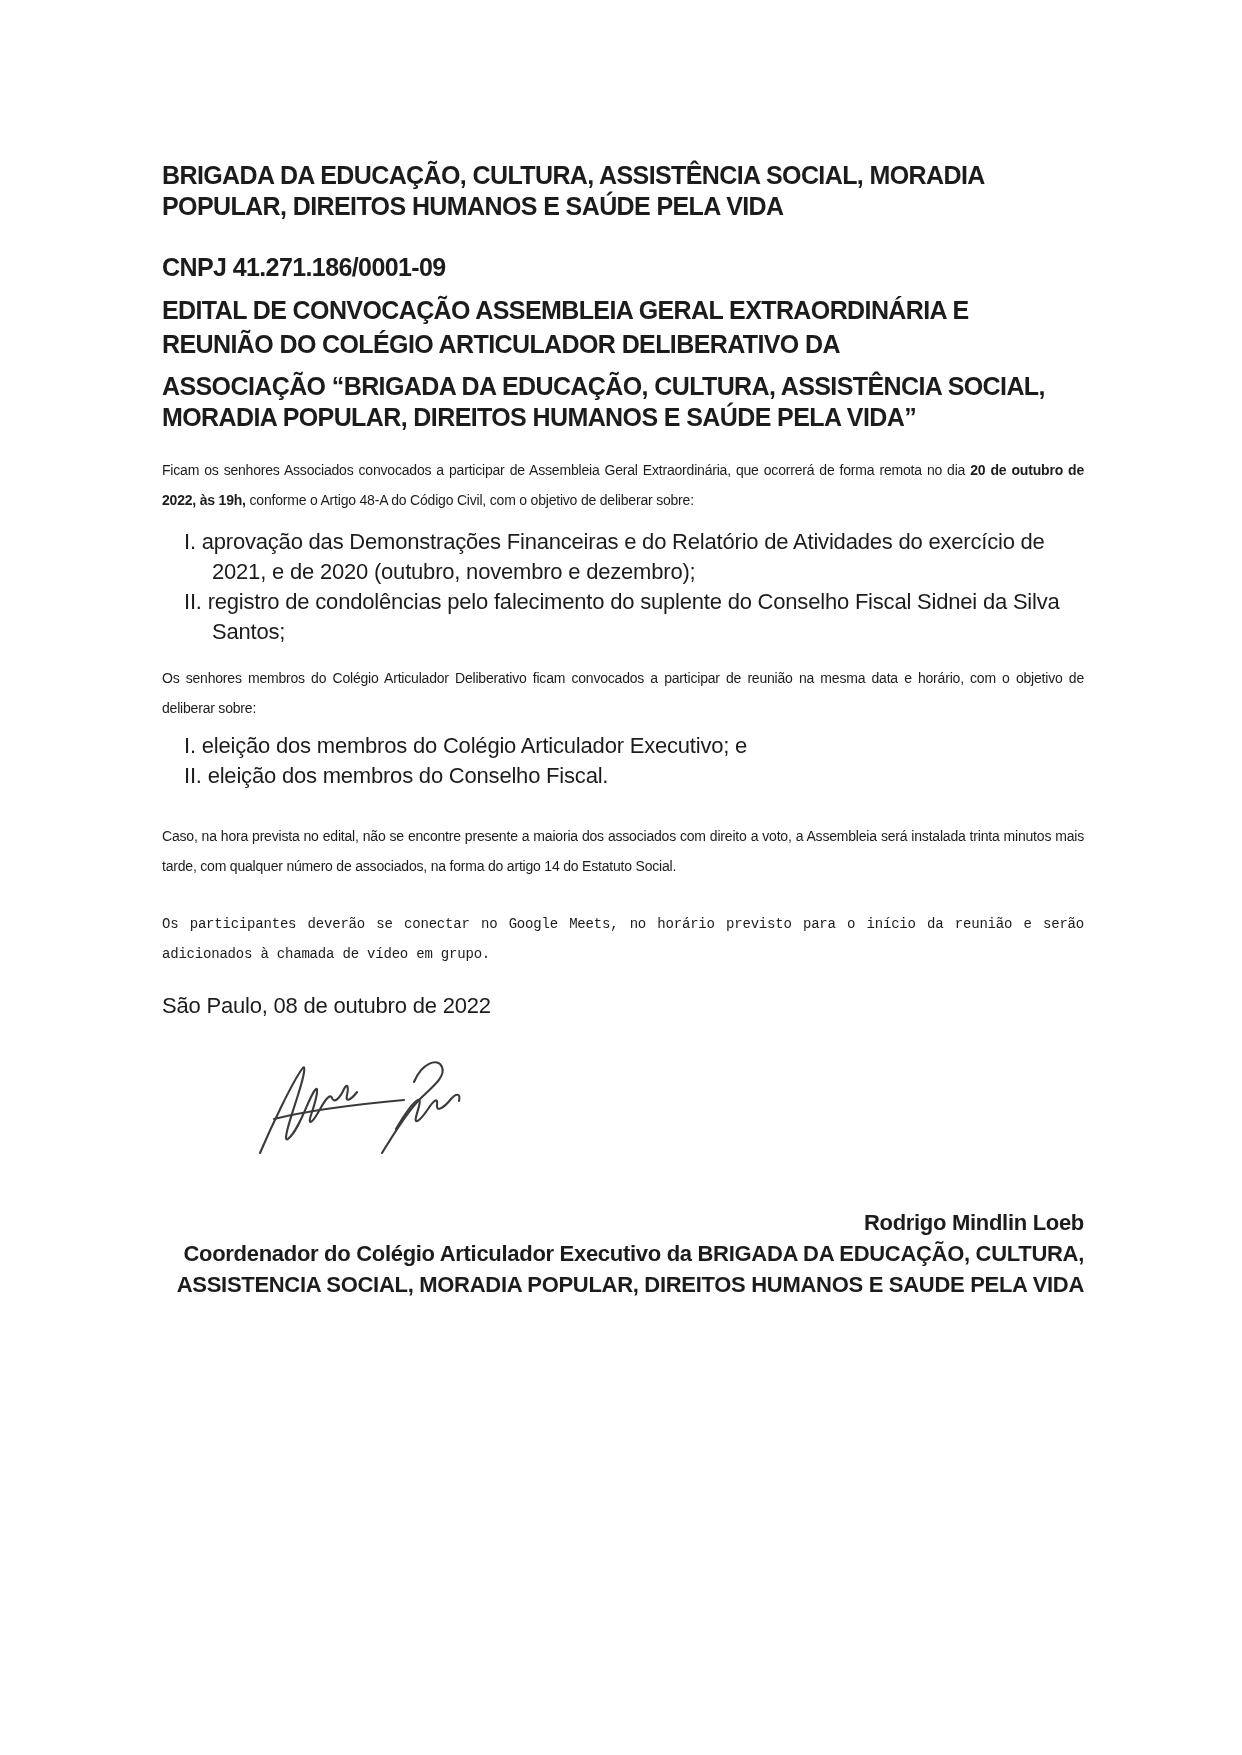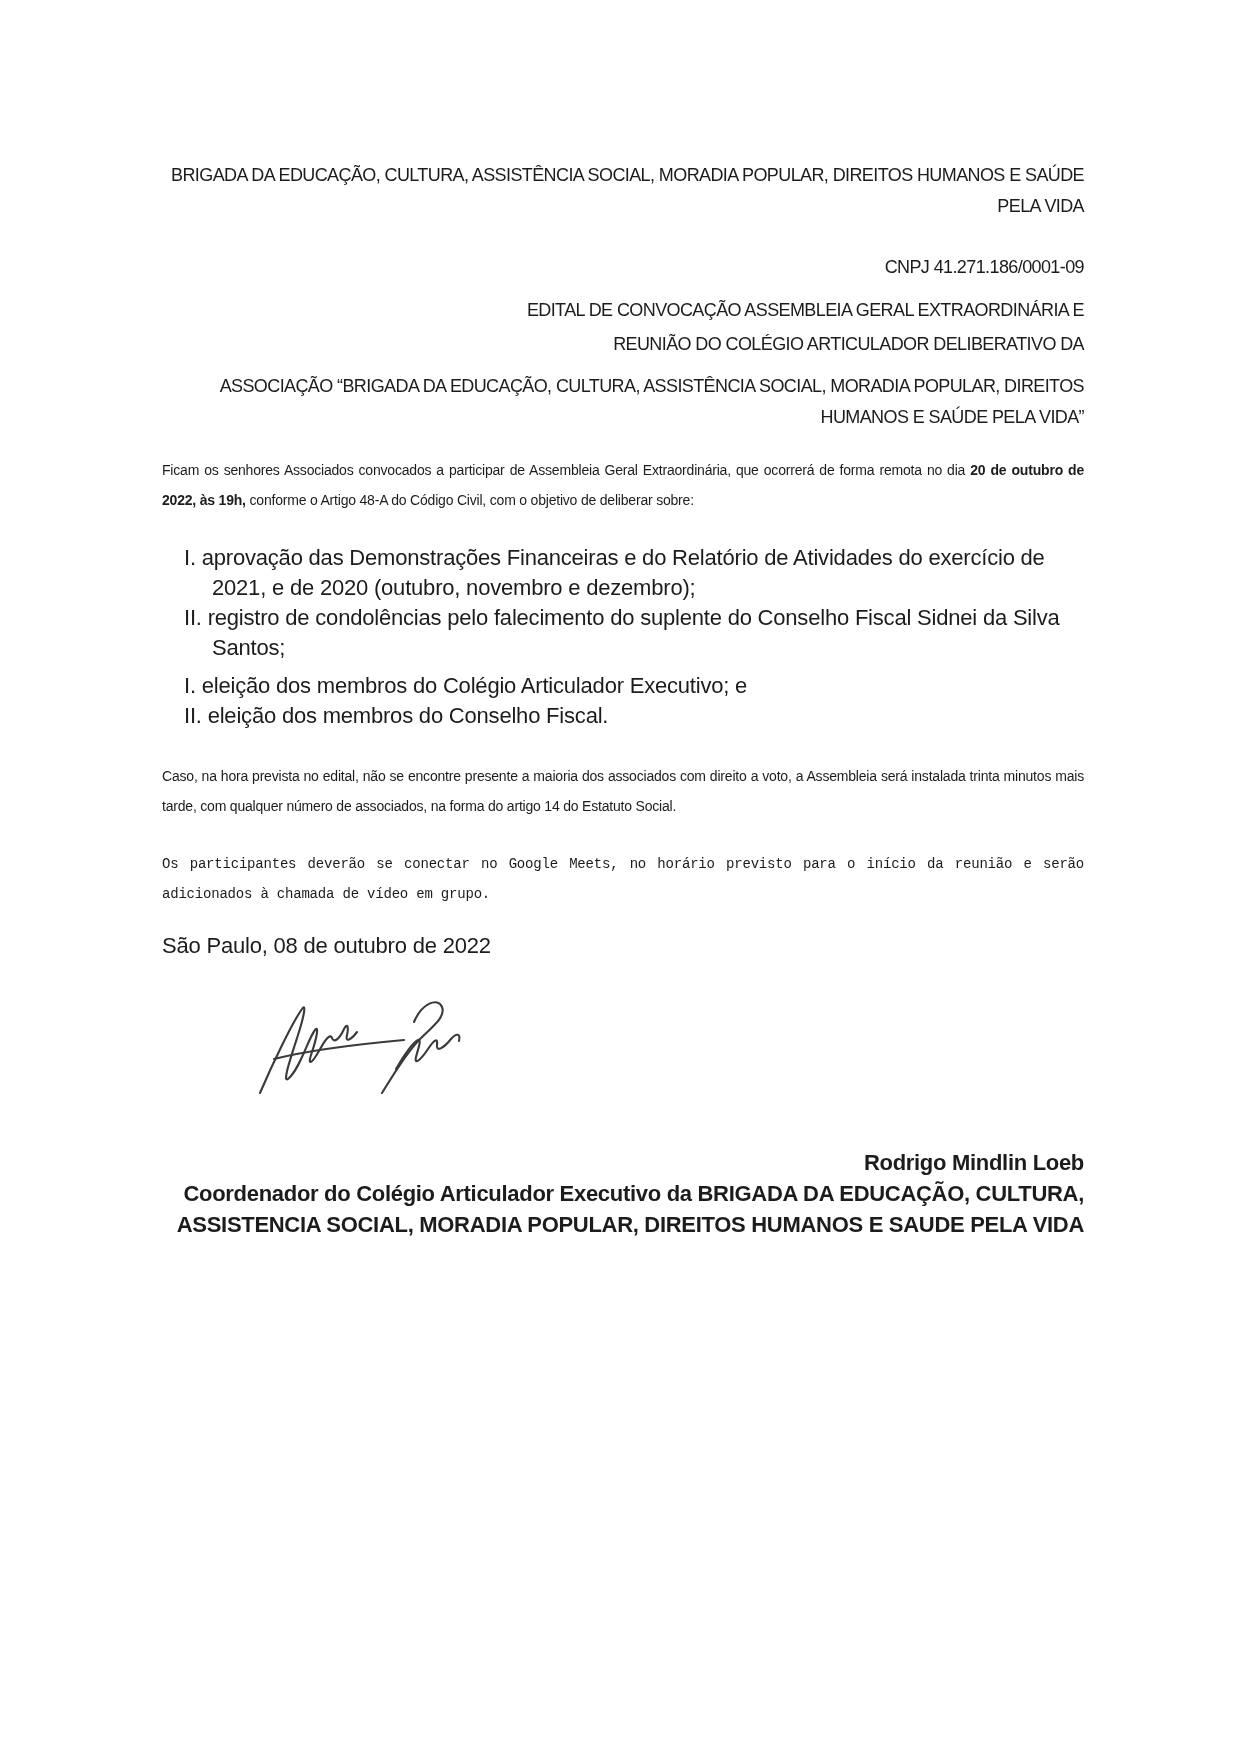--- a/index.html
+++ b/index.html
@@ -11,38 +11,38 @@
     position: relative;
     overflow: hidden;
   }
   .page {
     position: absolute; inset: 0;
     width: 1242px; height: 1755px;
     background: #ffffff;
     padding: 160px 158px 0 162px;
   }
   .heading {
-    font-weight: normal;
-    font-size: 18px;
+    font-weight: bold;
+    font-size: 25px;
     line-height: 31px;
-    text-align: right;
+    text-align: left;
     letter-spacing: -0.6px;
   }
   .heading-lines { line-height: 34px; }
   .cnpj { margin-top: 30px; }
   .edital { margin-top: 10px; }
   .association { margin-top: 10px; }
   .para {
     font-size: 14px;
     line-height: 30px;
     letter-spacing: -0.2px;
     text-align: justify;
   }
   .p1 { margin-top: 22px; }
-  .list { margin-top: 28px; }
+  .list { margin-top: 12px; }
   .list-2 { margin-top: 8px; }
   .list-item {
     font-size: 22px;
     line-height: 30px;
     letter-spacing: -0.2px;
     padding-left: 50px;
     text-indent: -28px;
     text-align: left;
   }
   .p2 { margin-top: 16px; }
@@ -86,20 +86,21 @@
 
   <div class="heading association">ASSOCIAÇÃO “BRIGADA DA EDUCAÇÃO, CULTURA, ASSISTÊNCIA SOCIAL, MORADIA POPULAR, DIREITOS HUMANOS E SAÚDE PELA VIDA”</div>
 
   <div class="para p1"><span>Ficam os senhores Associados convocados a participar de Assembleia Geral Extraordinária, que ocorrerá de forma remota no dia </span><b>20 de outubro de 2022, às 19h,</b><span> conforme o Artigo 48-A do Código Civil, com o objetivo de deliberar sobre:</span></div>
 
   <div class="list">
     <div class="list-item">I. aprovação das Demonstrações Financeiras e do Relatório de Atividades do exercício de 2021, e de 2020 (outubro, novembro e dezembro);</div>
     <div class="list-item">II. registro de condolências pelo falecimento do suplente do Conselho Fiscal Sidnei da Silva Santos;</div>
   </div>
 
+  <div class="para p2">Os senhores membros do Colégio Articulador Deliberativo ficam convocados a participar de reunião na mesma data e horário, com o objetivo de deliberar sobre:</div>
 
   <div class="list list-2">
     <div class="list-item">I. eleição dos membros do Colégio Articulador Executivo; e</div>
     <div class="list-item">II. eleição dos membros do Conselho Fiscal.</div>
   </div>
 
   <div class="para p3">Caso, na hora prevista no edital, não se encontre presente a maioria dos associados com direito a voto, a Assembleia será instalada trinta minutos mais tarde, com qualquer número de associados, na forma do artigo 14 do Estatuto Social.</div>
 
   <div class="para p4">Os participantes deverão se conectar no Google Meets, no horário previsto para o início da reunião e serão adicionados à chamada de vídeo em grupo.</div>
 

